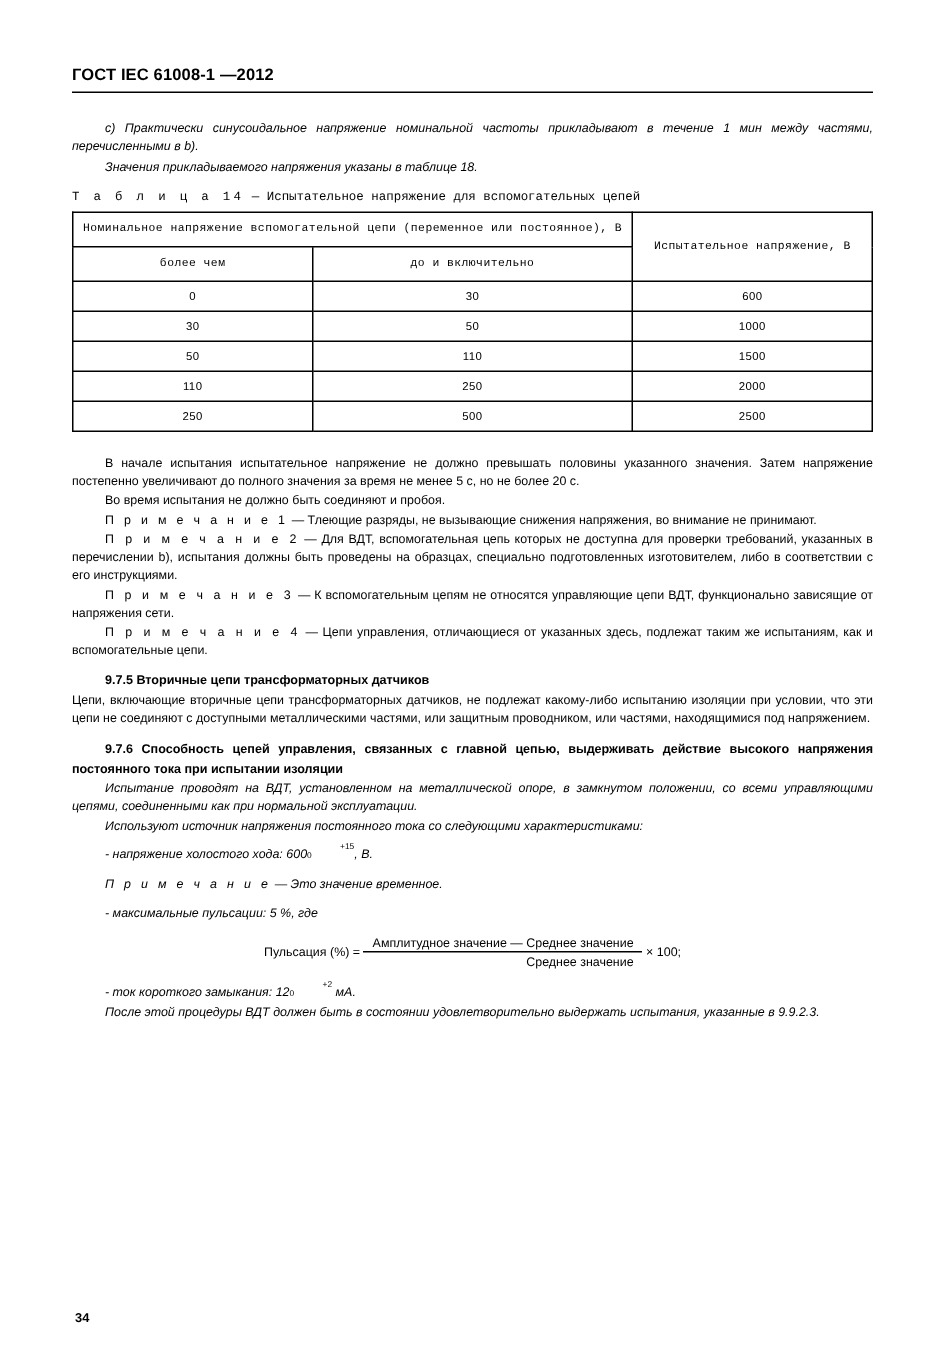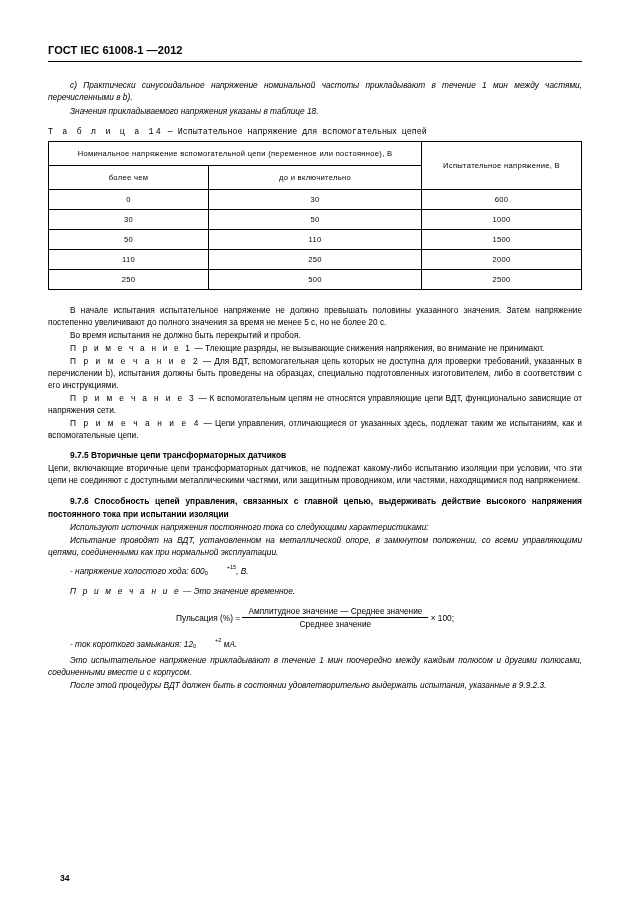--- a/index.html
+++ b/index.html
@@ -57,20 +57,21 @@
   table.main td, table.main th {
     border: 0.8px solid #000;
     font-size: 7.6px;
     font-weight: normal;
     text-align: center;
     padding: 5px 2px;
     letter-spacing: 0.3px;
   }
   table.main th {
     padding: 7px 4px;
+    font-family: Liberation Mono, monospace;
   }
   .hdr-span { letter-spacing: 0.9px; }
   td.num { padding: 7px 2px; font-size: 8.1px; }
   .body-text {
     margin-top: 13px;
   }
   .body-text p {
     margin-bottom: 1px;
   }
   .note {
@@ -78,21 +79,21 @@
   }
   .sect-head {
     font-weight: bold;
     font-size: 8.4px;
     text-indent: 22px;
     margin-top: 9px;
   }
   .frac {
     display: inline-block;
     vertical-align: middle;
-    text-align: center;
+    text-align: right;
   }
   .frac .top {
     display: block;
     border-bottom: 0.9px solid #000;
     padding: 0 6px 1px 6px;
   }
   .frac .bot {
     display: block;
     padding: 1px 6px 0 6px;
   }
@@ -109,21 +110,21 @@
     vertical-align: middle;
     font-size: 5.6px;
     line-height: 1.05;
     text-align: left;
     font-style: normal;
     position: relative;
     top: -0.5px;
   }
   .pagenum {
     position: absolute;
-    left: 60px;
+    left: 50px;
     bottom: 30px;
     font-size: 8.6px;
     font-weight: bold;
   }
   .gap-top { margin-top: 8px; }
 </style>
 </head>
 <body>
 
 <div class="page">
@@ -175,21 +176,21 @@
       <tr>
         <td class="num">250</td>
         <td class="num">500</td>
         <td class="num">2500</td>
       </tr>
     </tbody>
   </table>
 
   <div class="body-text">
     <p class="ind">В начале испытания испытательное напряжение не должно превышать половины указанного значения. Затем напряжение постепенно увеличивают до полного значения за время не менее 5 с, но не более 20 с.</p>
-    <p class="ind">Во время испытания не должно быть перекрытий и пробоя.</p>
+    <p class="ind">Во время испытания не должно быть соединяют и пробоя.</p>
 
     <p class="note">
       <span class="sp">П р и м е ч а н и е  1</span><span> — Тлеющие  разряды, не вызывающие снижения напряжения, во внимание не принимают.</span>
     </p>
     <p class="note">
       <span class="sp">П р и м е ч а н и е  2</span><span> — Для ВДТ, вспомогательная цепь которых не доступна для проверки требований, указанных в перечислении b), испытания должны быть проведены на образцах, специально подготовленных изготовителем, либо в соответствии с его инструкциями.</span>
     </p>
     <p class="note">
       <span class="sp">П р и м е ч а н и е  3</span><span> — К вспомогательным цепям не относятся управляющие цепи ВДТ, функционально зависящие от напряжения сети.</span>
     </p>
@@ -200,43 +201,43 @@
     <p class="sect-head gap-top">
       <span>9.7.5</span>
       <span>Вторичные цепи трансформаторных датчиков</span>
     </p>
     <p>Цепи, включающие вторичные цепи трансформаторных датчиков, не подлежат какому-либо испытанию изоляции при условии, что эти цепи не соединяют с доступными металлическими частями, или защитным проводником, или частями, находящимися под напряжением.</p>
 
     <p class="sect-head">
       <span>9.7.6</span>
       <span>Способность цепей управления, связанных с главной цепью, выдерживать действие высокого напряжения постоянного тока при испытании изоляции</span>
     </p>
+    <p class="ind it">Испытание проводят на ВДТ, установленном на металлической опоре, в замкнутом положении, со всеми управляющими цепями, соединенными как при нормальной эксплуатации.</p>
     <p class="ind it">Используют источник напряжения постоянного тока со следующими характеристиками:</p>
-    <p class="ind it">Испытание проводят на ВДТ, установленном на металлической опоре, в замкнутом положении, со всеми управляющими цепями, соединенными как при нормальной эксплуатации.</p>
 
     <p class="ind it" style="margin-top:7px;">
       <span>- напряжение холостого хода: 600</span><span class="supsub"><span>+15</span><br><span>0</span></span><span>, В.</span>
     </p>
 
     <p class="ind" style="margin-top:7px;">
       <span class="sp it">П р и м е ч а н и е</span><span class="it"> — Это значение временное.</span>
     </p>
 
+    <p class="ind it" style="margin-top:7px;">- максимальные пульсации: 5 %, где</p>
 
     <div class="formula">
       <span class="lead">Пульсация (%) =</span>
       <span class="frac">
         <span class="top">Амплитудное значение — Среднее значение</span>
         <span class="bot">Среднее значение</span>
       </span>
       <span class="lead">× 100;</span>
     </div>
 
     <p class="ind it" style="margin-top:9px;">
       <span>- ток короткого замыкания: 12</span><span class="supsub"><span>+2</span><br><span>0</span></span><span> мА.</span>
     </p>
 
-    <p class="ind it" style="margin-top:4px;">Это испытательное напряжение прикладывают в течение 1 мин поочередно между каждым полюсом и другими полюсами, соединенными вместе и с корпусом.</p>
     <p class="ind it">После этой процедуры ВДТ должен быть в состоянии удовлетворительно выдержать испытания, указанные в 9.9.2.3.</p>
   </div>
 
   <div class="pagenum">34</div>
 </div>
 
 </body></html>

